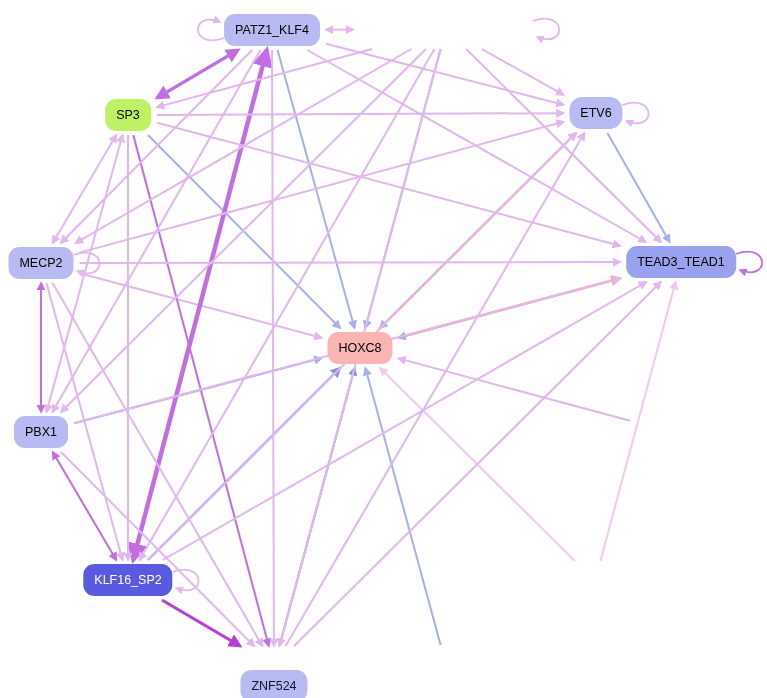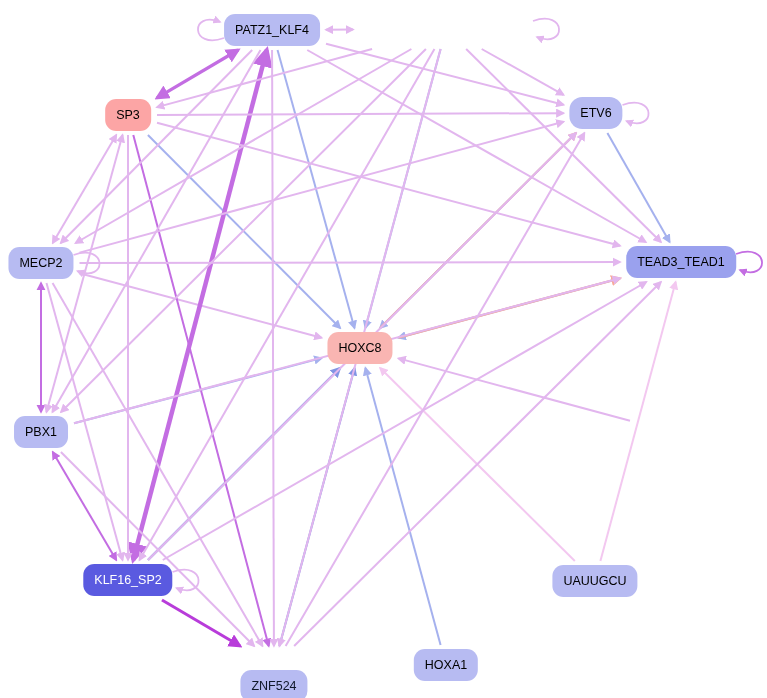--- a/index.html
+++ b/index.html
@@ -91,23 +91,21 @@
       <line x1="600.3918495297805" y1="561" x2="675.6081504702195" y2="282" stroke="#f3c8f0" stroke-width="2" marker-end="url(#arr-pink)"></line>
       <path d="M 224 38 C 190 50, 190 10, 220 22" fill="none" stroke="#e2b6ee" stroke-width="1.8" marker-end="url(#arr-lavender)"></path>
       <path d="M 533 21 C 567 9, 567 49, 537 37" fill="none" stroke="#e2b6ee" stroke-width="1.8" marker-end="url(#arr-lavender)"></path>
       <path d="M 622.5 105 C 656.5 93, 656.5 133, 626.5 121" fill="none" stroke="#e2b6ee" stroke-width="1.8" marker-end="url(#arr-lavender)"></path>
       <path d="M 736 254 C 770 242, 770 282, 740 270" fill="none" stroke="#c36de2" stroke-width="1.8" marker-end="url(#arr-purple)"></path>
       <path d="M 73.5 255 C 107.5 243, 107.5 283, 77.5 271" fill="none" stroke="#e2b6ee" stroke-width="1.8" marker-end="url(#arr-lavender)"></path>
       <path d="M 172.5 572 C 206.5 560, 206.5 600, 176.5 588" fill="none" stroke="#e2b6ee" stroke-width="1.8" marker-end="url(#arr-lavender)"></path>
     </svg>
 
   <div class="node" style="left: 272px; top: 30px; background: rgb(183, 187, 242); color: rgb(0, 0, 0);">PATZ1_KLF4</div>
-  <div class="node" style="left: 128px; top: 115px; background: #fca5a5; color: rgb(0, 0, 0);">SP3</div>
+  <div class="node" style="left: 128px; top: 115px; background: #bef264; color: rgb(0, 0, 0);">SP3</div>
   <div class="node" style="left: 596px; top: 113px; background: rgb(183, 187, 242); color: rgb(0, 0, 0); border-radius: 13px;">ETV6</div>
   <div class="node" style="left: 41px; top: 263px; background: rgb(183, 187, 242); color: rgb(0, 0, 0);">MECP2</div>
   <div class="node" style="left: 681px; top: 262px; background: rgb(154, 161, 238); color: rgb(0, 0, 0);">TEAD3_TEAD1</div>
   <div class="node" style="left: 360px; top: 348px; background: rgb(249, 181, 178); color: rgb(0, 0, 0);">HOXC8</div>
   <div class="node" style="left: 41px; top: 432px; background: rgb(183, 187, 242); color: rgb(0, 0, 0);">PBX1</div>
   <div class="node" style="left: 128px; top: 580px; background: rgb(90, 90, 224); color: rgb(255, 255, 255);">KLF16_SP2</div>
-  <div class="node" style="left: 595px; top: 581px; background: rgb(183, 187, 242); color: rgb(0, 0, 0);">UAUUGCU</div>
   <div class="node" style="left: 274px; top: 686px; background: rgb(183, 187, 242); color: #0f172a;">ZNF524</div>
-  <div class="node" style="left: 446px; top: 665px; background: rgb(183, 187, 242); color: rgb(0, 0, 0);">HOXA1</div>
 </div>
 
 </body></html>

